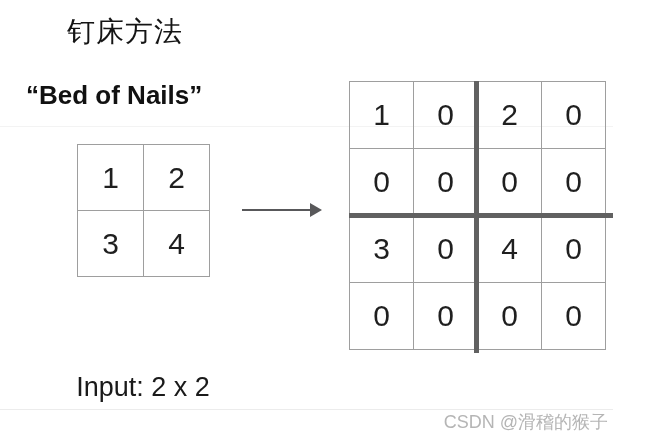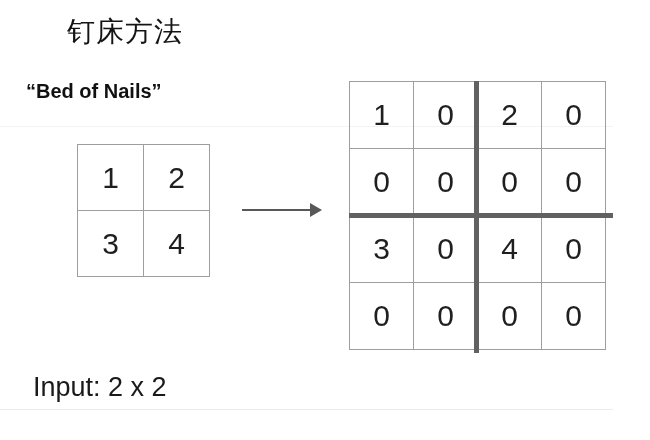--- a/index.html
+++ b/index.html
@@ -23,21 +23,21 @@
     top: 13px;
     font-size: 28px;
     color: #141414;
     letter-spacing: 1px;
     white-space: nowrap;
   }
   .title-en {
     position: absolute;
     left: 26px;
     top: 80px;
-    font-size: 20px;
+    font-size: 26px;
     font-weight: 700;
     color: #111111;
     white-space: nowrap;
   }
 
   
   .hairline {
     position: absolute;
     left: 0;
     width: 650px;
@@ -101,21 +101,21 @@
     border-left: 12px solid #58585a;
     border-top: 7px solid transparent;
     border-bottom: 7px solid transparent;
   }
 
   
   .dim-label {
     position: absolute;
     top: 372px;
     width: 220px;
-    text-align: left;
+    text-align: center;
     font-size: 27px;
     color: #1a1a1a;
     white-space: nowrap;
   }
   .input-label { left: 33px; }
   .output-label { left: 360px; }
 
   
   .watermark {
     position: absolute;
@@ -180,14 +180,15 @@
       </tr>
     </tbody>
   </table>
 
   <div class="thick-v"></div>
   <div class="thick-h"></div>
 
   <div class="dim-label input-label">Input: 2 x 2</div>
 
   <div class="hairline hairline-bottom"></div>
+  <div class="watermark">CSDN @滑稽的猴子</div>
 
 </div>
 
 </body></html>

